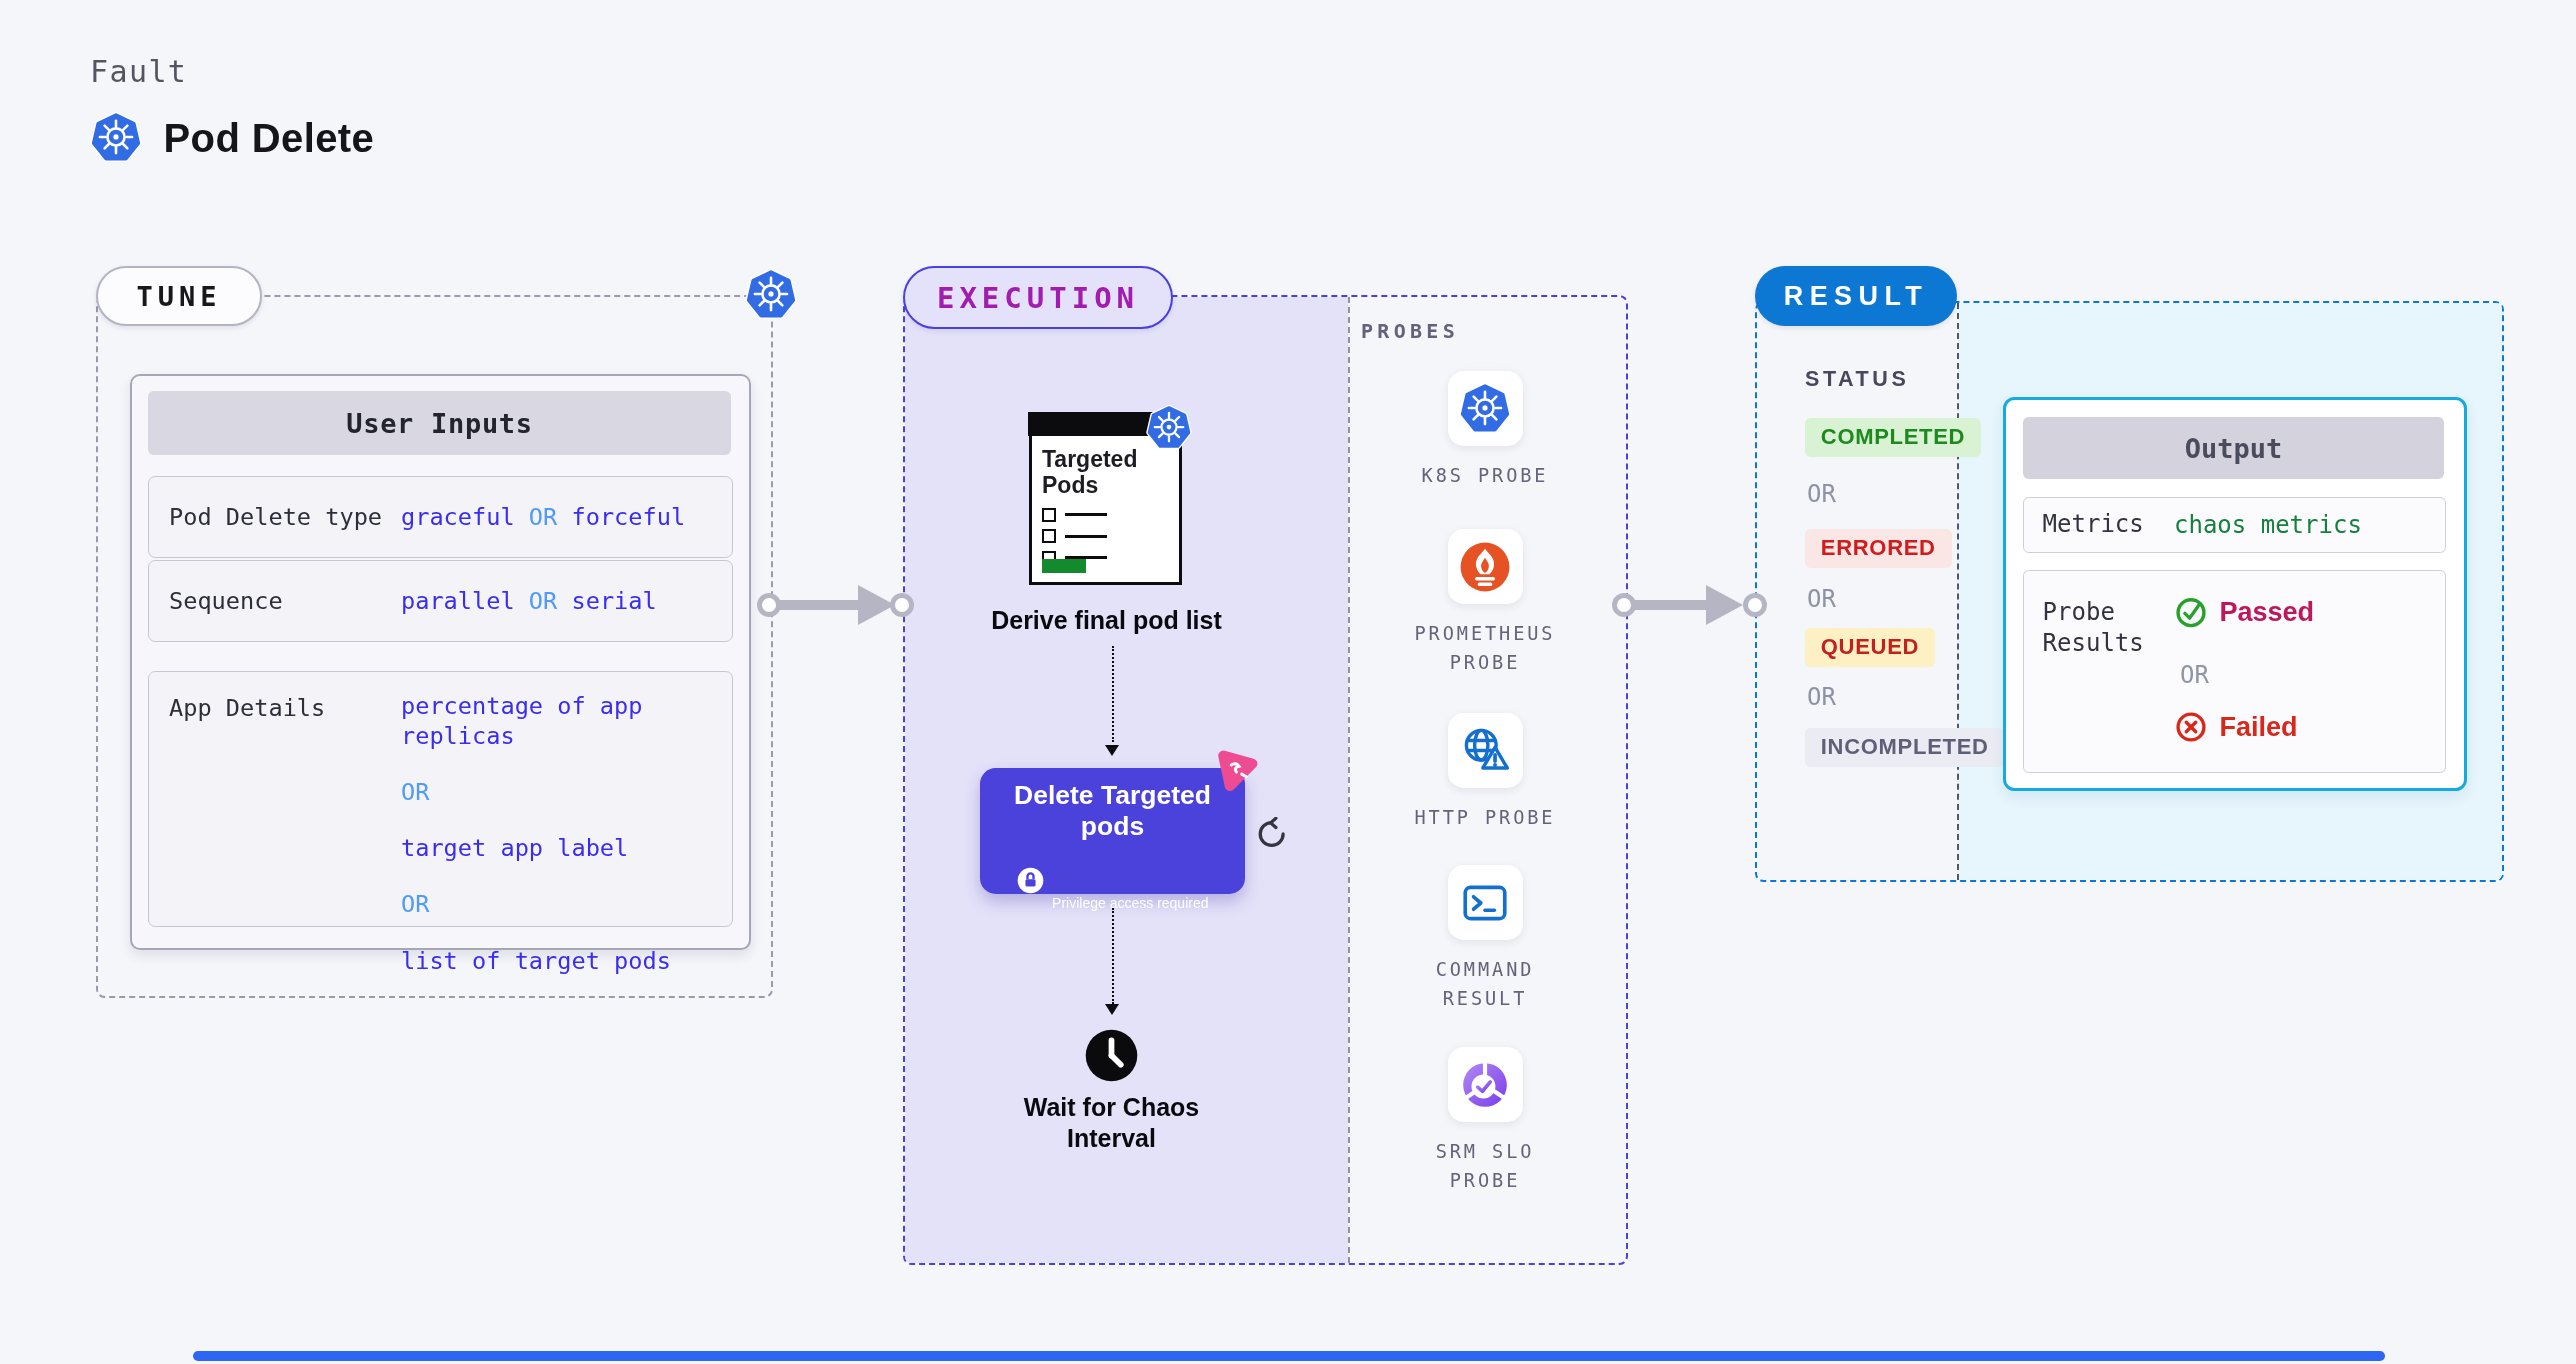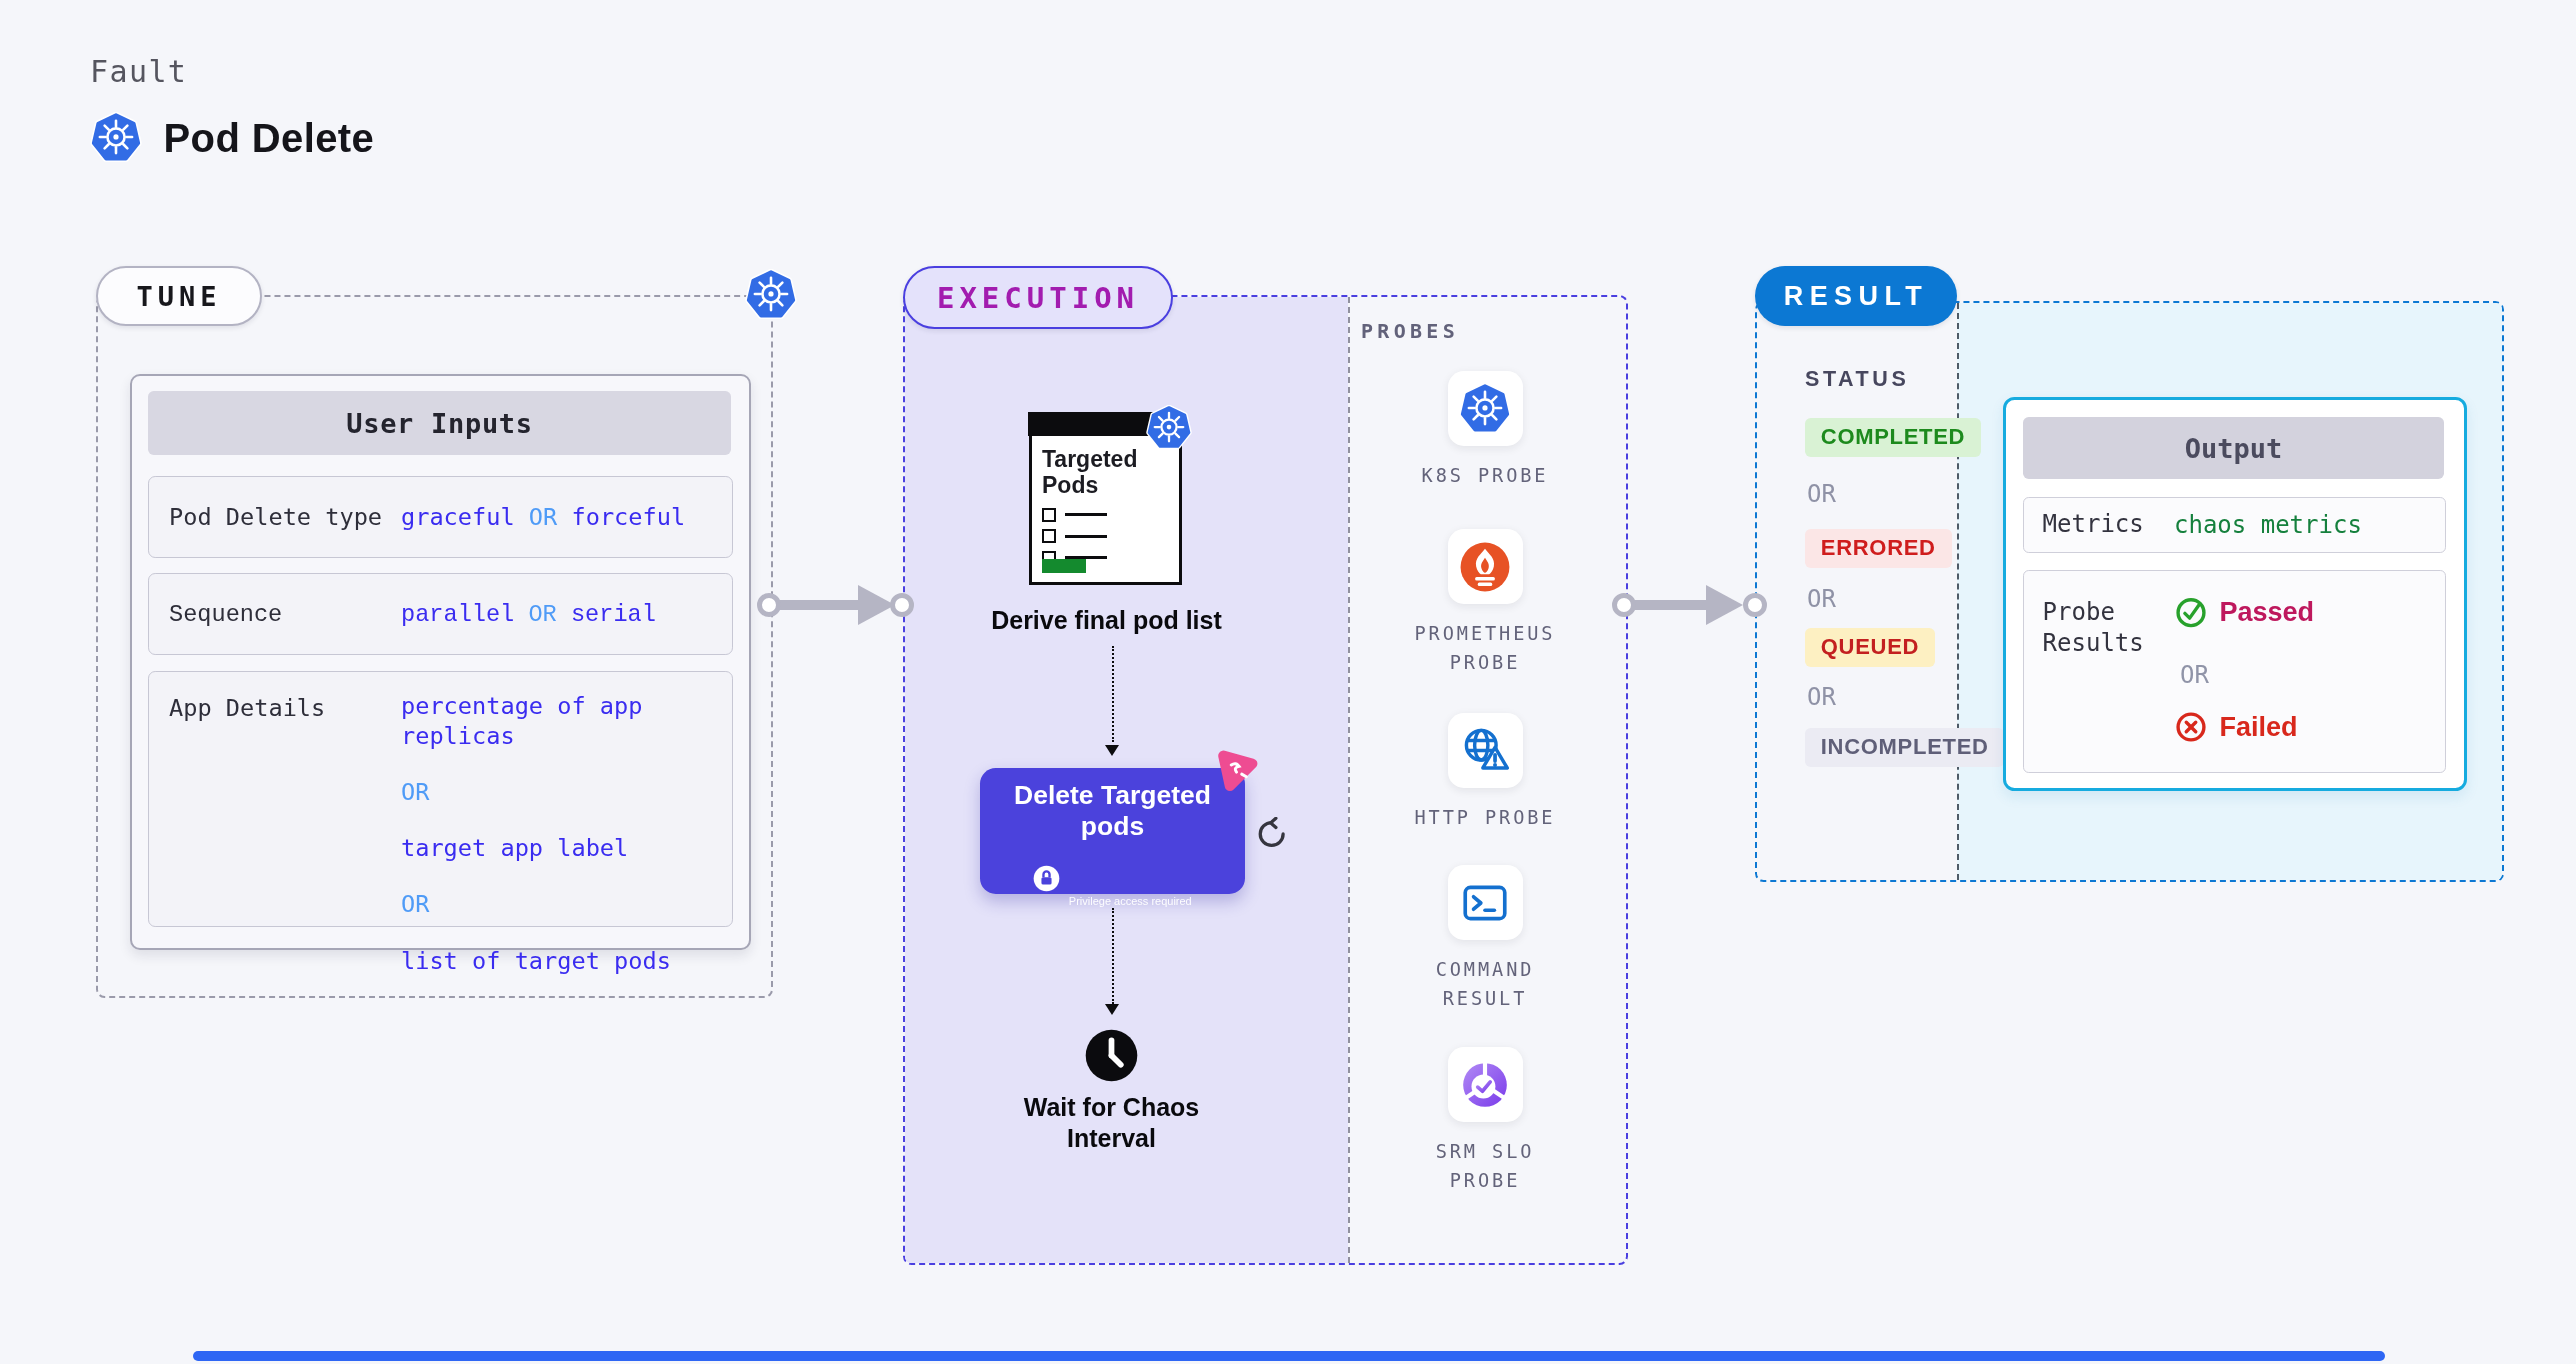--- a/index.html
+++ b/index.html
@@ -33,21 +33,21 @@
   .result-divider{position:absolute;left:200px;top:0;bottom:0;border-left:2.1px dashed #4e5a66;}
 
   
   .user-inputs{left:130px;top:374px;width:617px;height:572px;background:#f7f7fb;border:2.1px solid #a6a6b6;
                border-radius:10px;box-shadow:0 5.7px 11.5px rgba(30,30,60,.10);}
   .ui-header{left:148px;top:391px;width:583px;height:64px;background:#d8d7e2;border-radius:5.7px;
              display:flex;align-items:center;justify-content:center;font-size:27px;font-weight:bold;
              color:#24242e;letter-spacing:0.7px;}
   .ui-row{left:148px;width:583px;background:#f3f3f8;border:1.4px solid #c7c7d4;border-radius:7.2px;}
   .ui-row1{top:476px;height:80px;}
-  .ui-row2{top:573px;height:80px;font-family:Liberation Mono, monospace;}
+  .ui-row2{top:560px;height:80px;}
   .ui-row3{top:671px;height:254px;}
   .ui-label{position:absolute;left:20px;font-size:23.6px;color:#2e2e3a;}
   .ui-label-mid{top:50%;transform:translateY(-50%);}
   .ui-label-top{top:21.5px;}
   .ui-value{position:absolute;left:252px;top:50%;transform:translateY(-50%);font-size:23.6px;color:#3a2cf0;white-space:nowrap;}
   .ui-or{color:#4f9bf7;}
   .ui-options{position:absolute;left:252px;top:18.6px;width:315px;display:flex;flex-direction:column;gap:26px;
               font-size:23.6px;line-height:1.28;color:#3a2cf0;}
 
   
@@ -67,21 +67,21 @@
   .pods-line{width:42px;height:2.9px;background:#0c0c0e;}
   .pods-green{position:absolute;left:10px;bottom:8.6px;width:44px;height:14.3px;background:#148a2e;}
   .step-label{font-weight:bold;color:#0a0a0e;text-align:center;}
   .dot-link{width:0;border-left:2.9px dotted #0c0c0e;}
   .dot-head{width:0;height:0;border-left:7.9px solid transparent;border-right:7.9px solid transparent;
             border-top:11.5px solid #0c0c0e;}
   .delete-box{left:980px;top:768px;width:265px;height:126px;background:#4b42dc;border-radius:15.8px;
               box-shadow:0 7.2px 15.8px rgba(40,30,160,.25);}
   .delete-title{margin:11.5px 27px 0;font-size:26.5px;font-weight:bold;color:#ffffff;text-align:center;line-height:1.18;}
   .priv-row{margin-top:7.2px;display:flex;align-items:center;justify-content:center;gap:8.6px;}
-  .priv-text{font-size:11px;color:rgba(255,255,255,.96);margin-top:46px;}
+  .priv-text{font-size:14px;color:rgba(255,255,255,.96);margin-top:46px;}
   .clock-wrap{left:1085px;top:1029px;width:53px;height:53px;}
 
   
   .probes-title{left:1361px;top:319px;font-size:20px;font-weight:bold;color:#62627a;letter-spacing:4.3px;}
   .probe{width:172px;text-align:center;}
   .probe-card{width:75px;height:75px;margin:0 auto;background:#ffffff;border-radius:15.8px;
               box-shadow:0 2.9px 8.6px rgba(20,20,40,.08);display:flex;align-items:center;justify-content:center;}
   .probe-label{margin-top:15.8px;font-size:18.6px;color:#63637a;letter-spacing:2.9px;line-height:1.55;}
 
   

